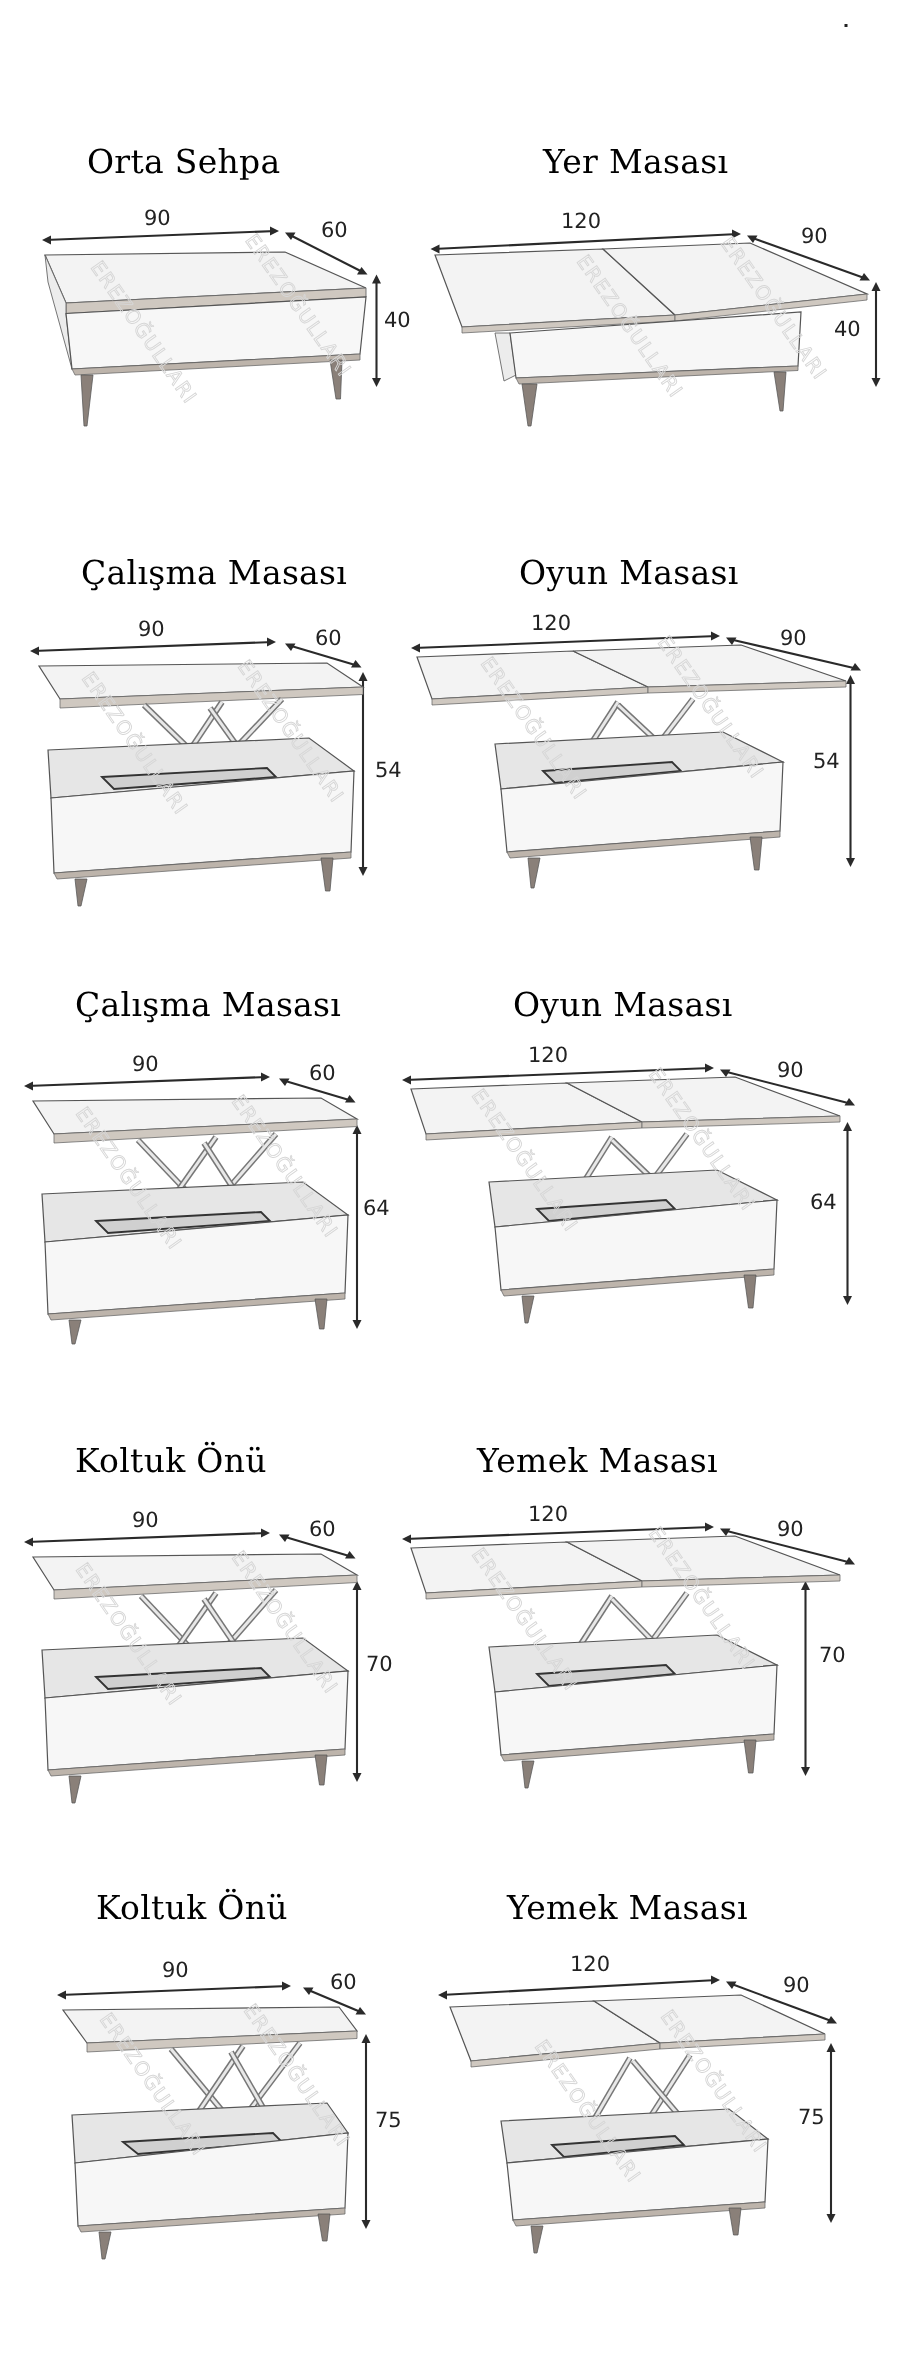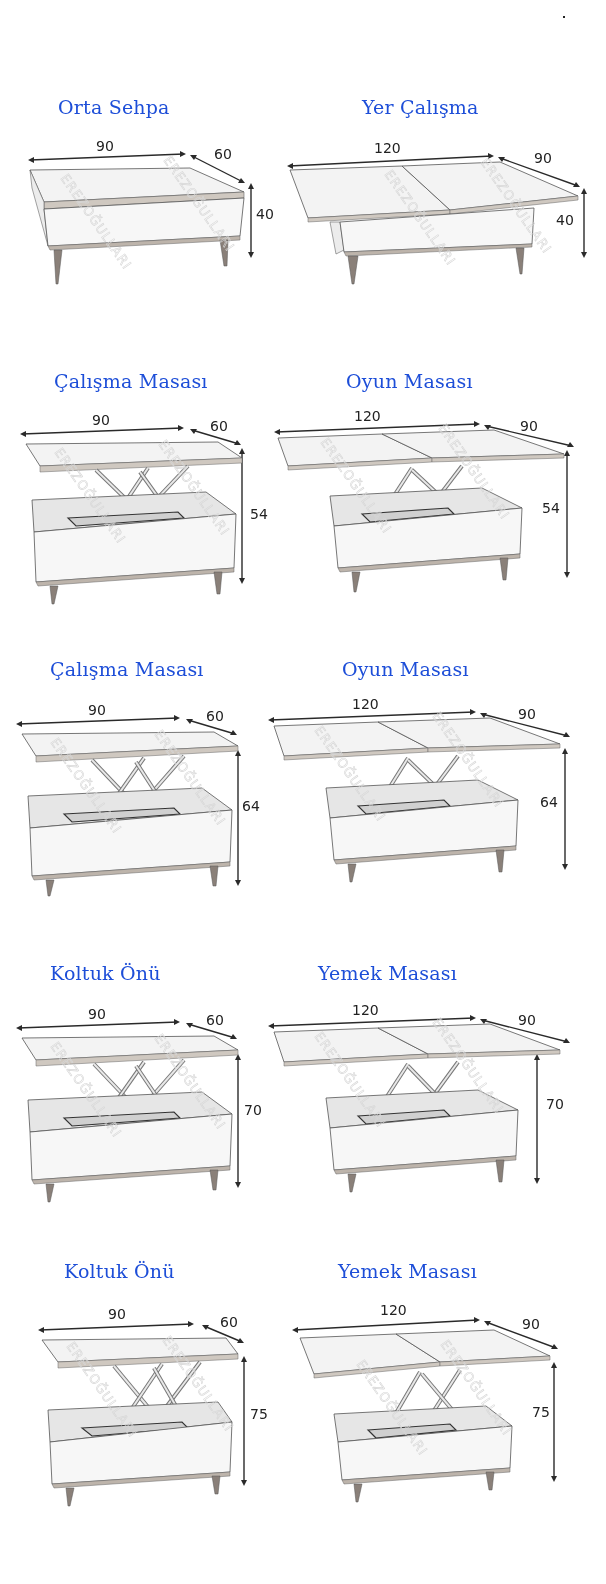--- a/index.html
+++ b/index.html
@@ -1,19 +1,19 @@
 <!DOCTYPE html>
 <html><head>
 <meta charset="utf-8">
 <style>
   html, body { margin: 0; padding: 0; background: #ffffff; }
   body { width: 606px; height: 1584px; position: relative; overflow: hidden; font-family: "DejaVu Serif", serif; color: #1a1a1a; }
   .dot { position: absolute; left: 563px; top: 16px; width: 2px; height: 2px; background: #222; }
   .panel { position: absolute; }
-  .title { position: absolute; font-family: "DejaVu Serif", serif; font-size: 19px; color: #1d4ed8; white-space: nowrap; letter-spacing: 0.2px; }
+  .title { position: absolute; font-family: "DejaVu Serif", serif; font-size: 22px; color: #000000; white-space: nowrap; letter-spacing: 0.2px; }
   .dim { position: absolute; font-family: "DejaVu Sans", sans-serif; font-size: 14px; color: #222; white-space: nowrap; }
   svg { position: absolute; left: 0; top: 0; overflow: visible; }
   .wm { font-family: "DejaVu Sans", sans-serif; font-size: 13px; fill: none; stroke: #d6d6d6; stroke-width: 0.6; letter-spacing: 1px; }
 </style>
 </head>
 <body>
 
 <div class="dot"></div>
 
 <div class="panel" style="left:18px;top:88px;width:270px;height:200px;">
@@ -43,21 +43,21 @@
     <polygon points="202,152 210,152 209,178 206,178" fill="#8a8079" stroke="#555" stroke-width="0.5"></polygon>
     <text class="wm" transform="translate(42,90) rotate(55)">EREZOĞULLARI</text>
     <text class="wm" transform="translate(145,72) rotate(55)">EREZOĞULLARI</text>
   </svg>
   <div class="dim" style="left:78px;top:50px;">90</div>
   <div class="dim" style="left:196px;top:58px;">60</div>
   <div class="dim" style="left:238px;top:118px;">40</div>
 </div>
 
 <div class="panel" style="left:284px;top:88px;width:310px;height:200px;">
-  <div class="title" style="left:78px;top:8px;">Yer Çalışma</div>
+  <div class="title" style="left:78px;top:8px;">Yer Masası</div>
   <svg width="310" height="200">
     <line x1="5" y1="78" x2="208" y2="68" stroke="#2a2a2a" stroke-width="1.4"></line>
     <polygon points="3,78 9,75 9,81" fill="#2a2a2a"></polygon>
       <polygon points="210,68 204,65 204,71" fill="#2a2a2a"></polygon>
     <line x1="216" y1="70" x2="294" y2="98" stroke="#2a2a2a" stroke-width="1.4"></line>
     <polygon points="214,69 221,69 218,74" fill="#2a2a2a"></polygon>
       <polygon points="296,99 289,99 292,94" fill="#2a2a2a"></polygon>
     <line x1="300" y1="102" x2="300" y2="168" stroke="#2a2a2a" stroke-width="1.4"></line>
     <polygon points="300,100 297,106 303,106" fill="#2a2a2a"></polygon>
       <polygon points="300,170 297,164 303,164" fill="#2a2a2a"></polygon>

